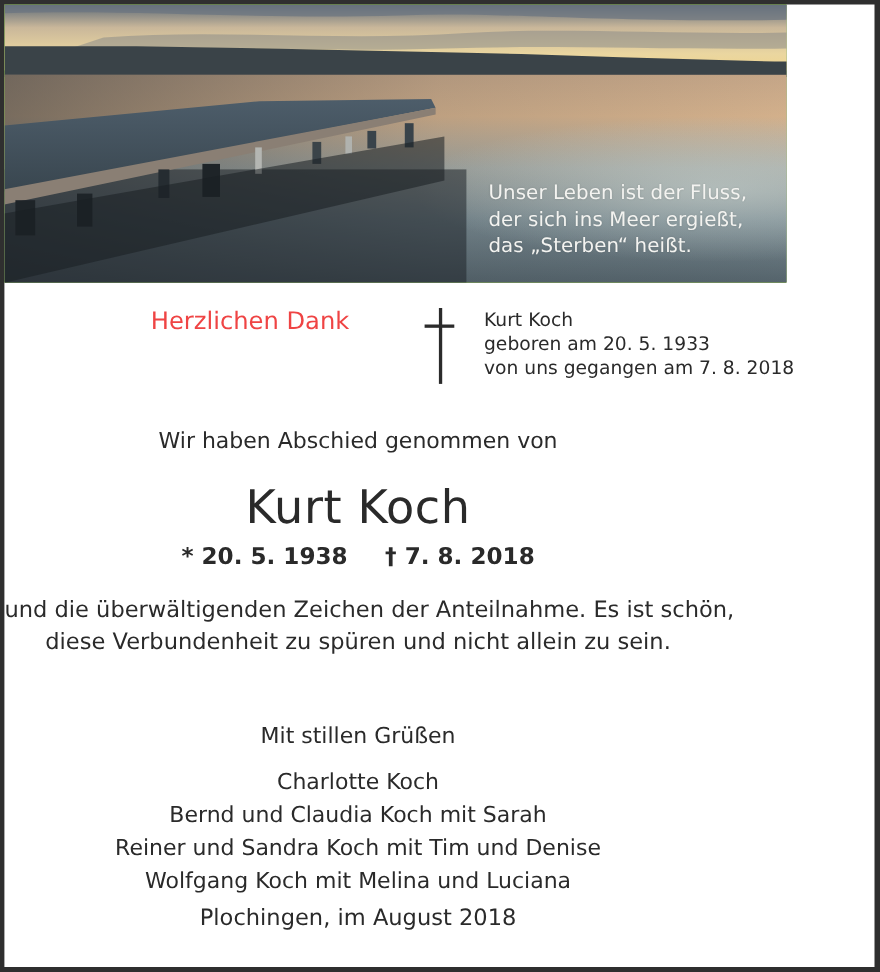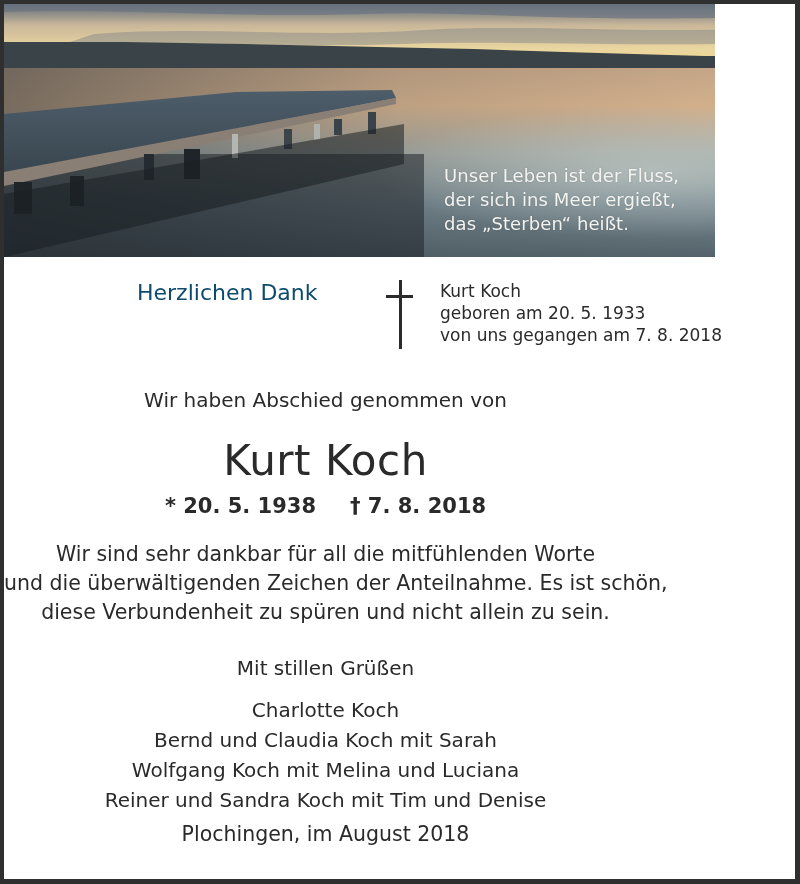--- a/index.html
+++ b/index.html
@@ -7,21 +7,21 @@
          font-family:"DejaVu Sans", "Liberation Sans", sans-serif; color:#2a2a2a; }
   .frame { position:absolute; left:0; top:0; width:800px; height:884px; box-sizing:border-box;
            border-top:4px solid #2f2f2f; border-left:4px solid #2f2f2f;
            border-right:5px solid #2f2f2f; border-bottom:5px solid #2f2f2f; }
   .photo { position:absolute; left:4px; top:4px; width:711px; height:253px; overflow:hidden;
            background:#4d7c0f; }
   .photo svg { display:block; }
   .quote { position:absolute; left:440px; top:160px; color:#f3f3f0; font-size:18px; line-height:24px;
            letter-spacing:0.1px; text-shadow:0 0 2px rgba(0,0,0,0.15); }
   .quote div { white-space:nowrap; }
-  .dank { position:absolute; left:137px; top:280px; font-size:22px; color:#0c4a6e; white-space:nowrap; }
+  .dank { position:absolute; left:137px; top:280px; font-size:22px; color:#ef4444; white-space:nowrap; }
   .cross { position:absolute; left:385px; top:280px; width:30px; height:70px; }
   .cross .v { position:absolute; left:14px; top:0; width:3px; height:69px; background:#2b2b2b; }
   .cross .h { position:absolute; left:1px; top:15px; width:27px; height:3px; background:#2b2b2b; }
   .info { position:absolute; left:440px; top:280px; font-size:17px; line-height:22px; color:#2a2a2a; }
   .info div { white-space:nowrap; }
   .center { position:absolute; left:4px; width:643px; text-align:center; white-space:nowrap; color:#2a2a2a; }
   .intro { top:388px; font-size:20px; }
   .name { top:436px; font-size:42px; letter-spacing:0.5px; }
   .dates { top:494px; font-size:21px;font-weight:bold; }
   .dates span + span { margin-left:34px; }
@@ -106,27 +106,26 @@
   <div>von uns gegangen am 7. 8. 2018</div>
 </div>
 
 <div class="center intro">Wir haben Abschied genommen von</div>
 <div class="center name">Kurt Koch</div>
 <div class="center dates">
   <span>* 20. 5. 1938</span><span>† 7. 8. 2018</span>
 </div>
 
 <div class="center body-text">
-  <div>Wir sind sehr dankbar für all die mitfühlenden Worte</div>
   <div>und die überwältigenden Zeichen der Anteilnahme. Es ist schön,</div>
   <div>diese Verbundenheit zu spüren und nicht allein zu sein.</div>
 </div>
 
 <div class="center greet">Mit stillen Grüßen</div>
 
 <div class="center signers">
   <div>Charlotte Koch</div>
   <div>Bernd und Claudia Koch mit Sarah</div>
+  <div>Reiner und Sandra Koch mit Tim und Denise</div>
   <div>Wolfgang Koch mit Melina und Luciana</div>
-  <div>Reiner und Sandra Koch mit Tim und Denise</div>
 </div>
 
 <div class="center place">Plochingen, im August 2018</div>
 
 </body></html>

